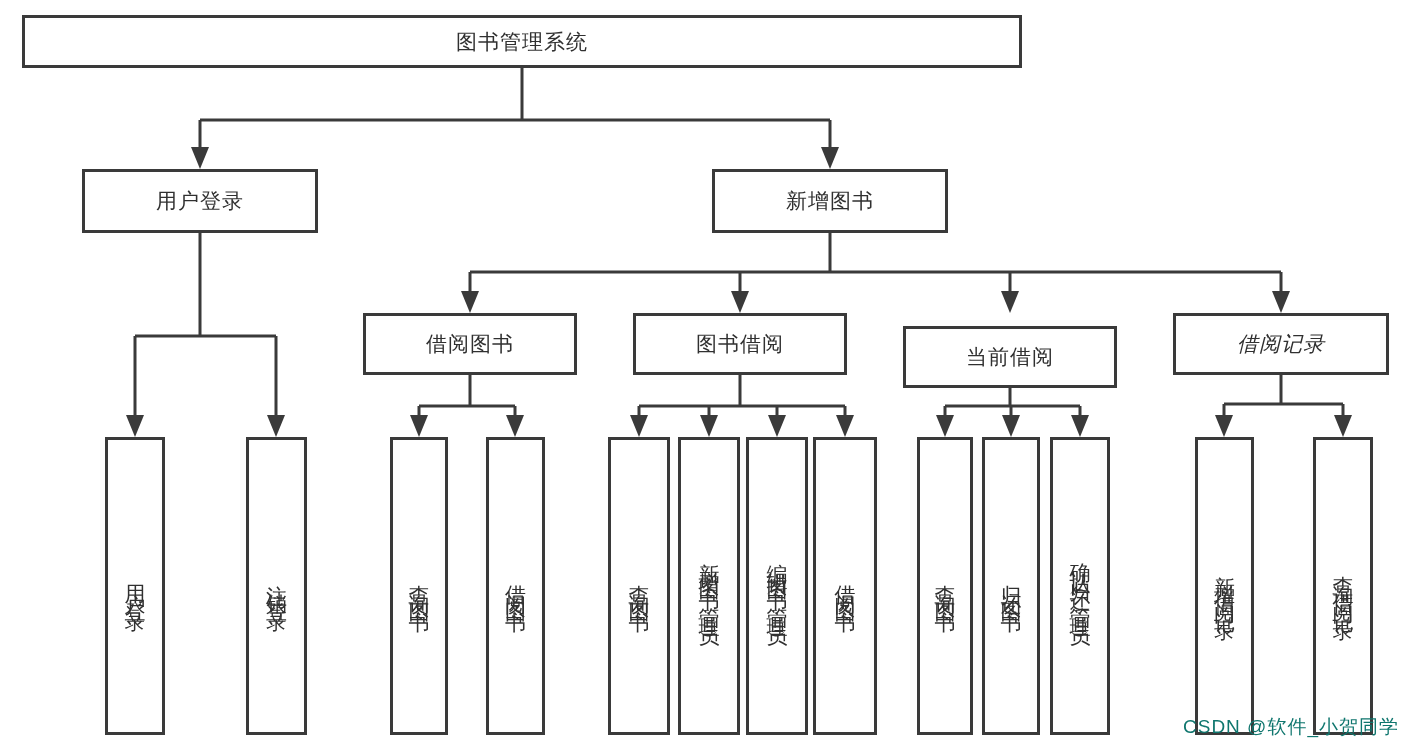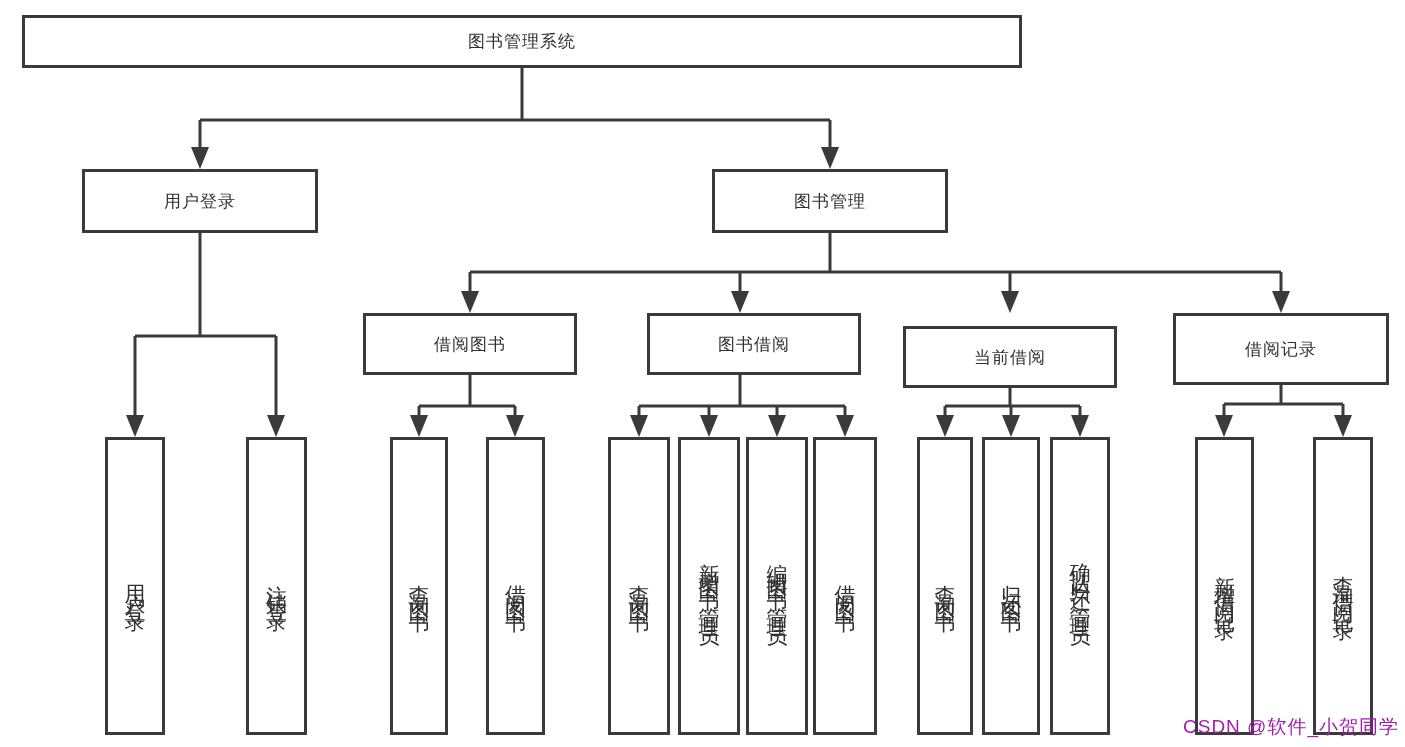--- a/index.html
+++ b/index.html
@@ -16,60 +16,60 @@
     pointer-events:none;
   }
   .box{
     position:absolute;
     box-sizing:border-box;
     background:#ffffff;
     border:3px solid #3a3a3a;
     display:flex;align-items:center;justify-content:center;
   }
   .h-label{
-    font-size:17px;
+    font-size:21px;
     letter-spacing:1px;
     color:#303030;
     white-space:nowrap;
     text-align:right;
   }
   .v-text{
     writing-mode:vertical-rl;
     text-orientation:mixed;
     font-size:21px;
     letter-spacing:9px;
     color:#303030;
     white-space:nowrap;
   }
   
   .n-root{left:22px;top:15px;width:1000px;height:53px;}
   .n-l2a{left:82px;top:169px;width:236px;height:64px;}
   .n-l2b{left:712px;top:169px;width:236px;height:64px;}
   .n-l3a{left:363px;top:313px;width:214px;height:62px;}
-  .n-l3b{left:633px;top:313px;width:214px;height:62px;margin-left:14px;}
+  .n-l3b{left:633px;top:313px;width:214px;height:62px;}
   .n-l3c{left:903px;top:326px;width:214px;height:62px;}
-  .n-l3d{left:1173px;top:313px;width:216px;height:72px;}
+  .n-l3d{left:1173px;top:313px;width:216px;height:62px;font-style:italic;}
   .leaf{top:437px;height:298px;}
   .n-ul1{left:105px;width:60px;}
   .n-ul2{left:246px;width:61px;}
   .n-nb1{left:390px;width:58px;}
   .n-nb2{left:486px;width:59px;}
   .n-bb1{left:608px;width:62px;}
   .n-bb2{left:678px;width:62px;}
   .n-bb3{left:746px;width:62px;}
   .n-bb4{left:813px;width:64px;}
   .n-cb1{left:917px;width:56px;}
   .n-cb2{left:982px;width:58px;}
   .n-cb3{left:1050px;width:60px;}
   .n-br1{left:1195px;width:59px;}
   .n-br2{left:1313px;width:60px;}
   .watermark{
     position:absolute;left:1183px;top:714px;
     font-size:19px;letter-spacing:1px;
-    color:#a21caf;
+    color:#0f766e;
     z-index:5;
     white-space:nowrap;
   }
 </style>
 </head>
 <body>
 
 <div class="canvas">
 
   <svg class="connector-layer" width="1405" height="747" viewBox="0 0 1405 747" xmlns="http://www.w3.org/2000/svg">
@@ -123,21 +123,21 @@
   </svg>
 
   <div class="box n-root">
     <span class="h-label">图书管理系统</span>
   </div>
 
   <div class="box n-l2a">
     <span class="h-label">用户登录</span>
   </div>
   <div class="box n-l2b">
-    <span class="h-label">图书管理</span>
+    <span class="h-label">新增图书</span>
   </div>
 
   <div class="box n-l3a">
     <span class="h-label">借阅图书</span>
   </div>
   <div class="box n-l3b">
     <span class="h-label">图书借阅</span>
   </div>
   <div class="box n-l3c">
     <span class="h-label">当前借阅</span>

